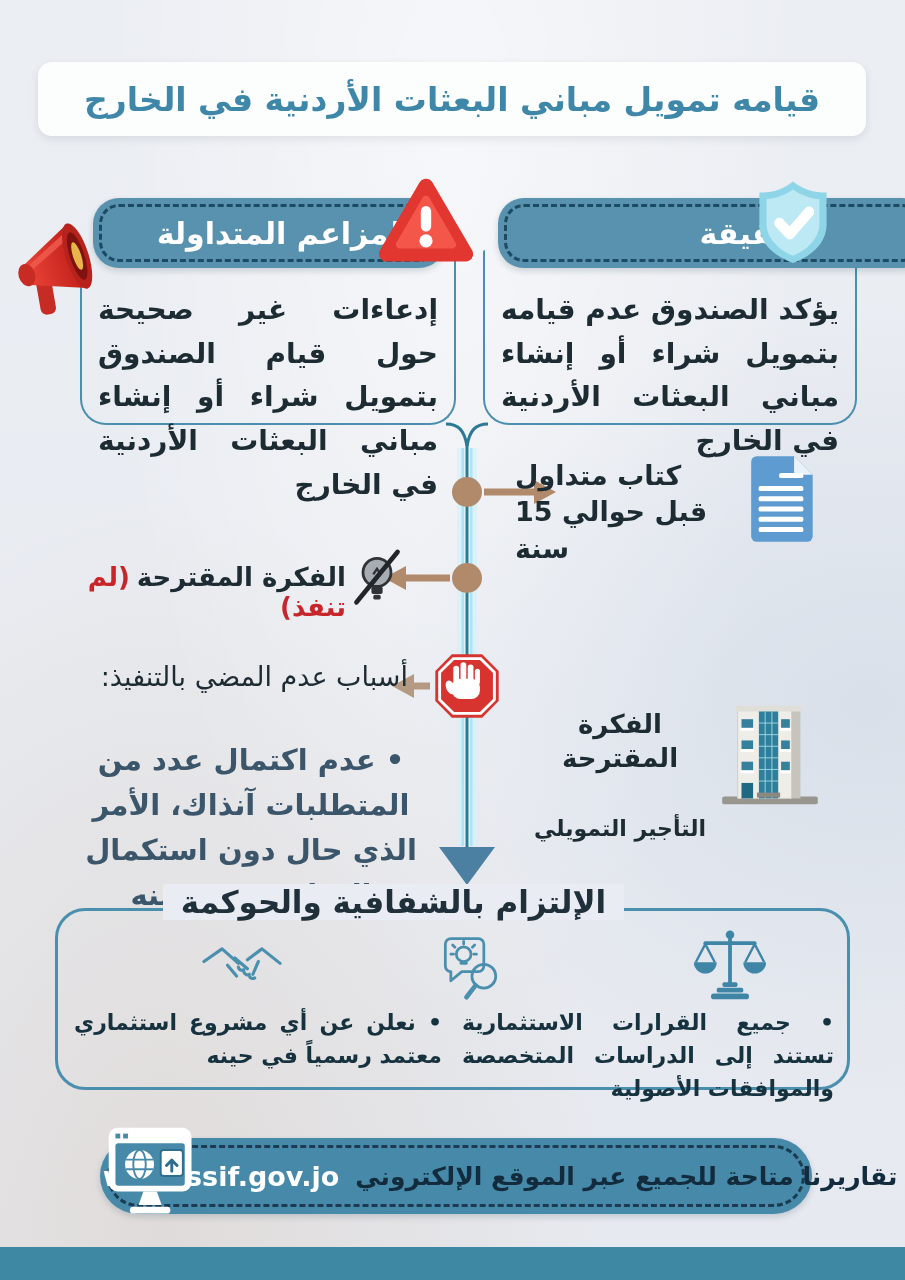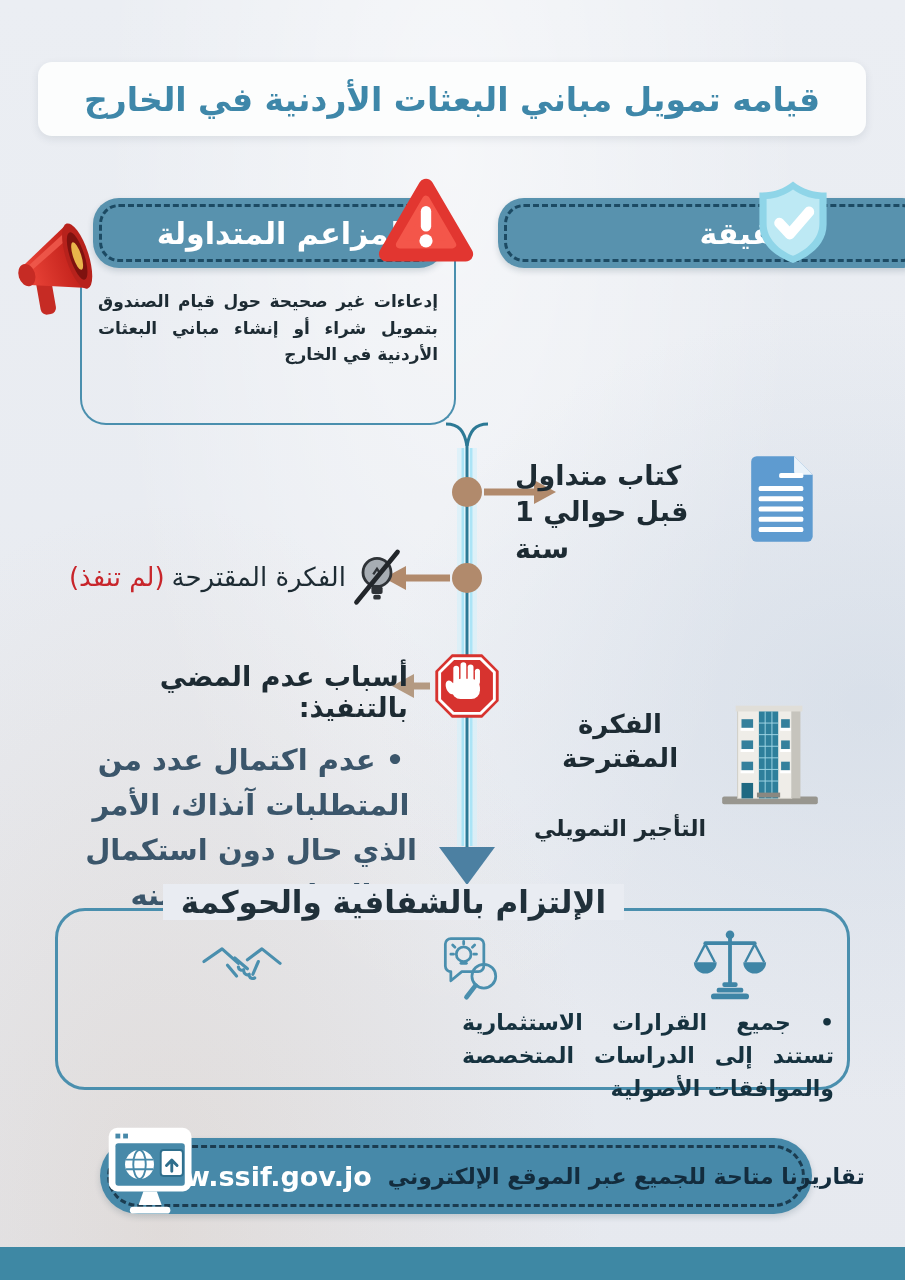--- a/index.html
+++ b/index.html
@@ -24,33 +24,33 @@
   .pill{background:#5892ae;border-radius:26px;z-index:3;display:flex;align-items:center;justify-content:center;
     box-shadow:0 3px 6px rgba(30,60,80,.18);}
   .pill::after{content:"";position:absolute;inset:6px;border:3px dashed #1c4a63;border-radius:20px;pointer-events:none;}
   .pill .t{font-size:30px;font-weight:bold;color:#ffffff;position:relative;z-index:1;}
   .pill-claims{left:93px;top:198px;width:322px;height:70px;padding-left:30px;}
   .pill-truth{left:498px;top:198px;width:340px;height:70px;padding-left:90px;}
 
   
   .bodybox{border:2.5px solid #4a8fae;border-top:none;border-radius:2px 2px 26px 26px;z-index:2;
     padding:38px 16px 8px 16px;box-sizing:border-box;}
-  .bodybox .t{font-size:17px;font-weight:bold;color:#1d2b33;line-height:1.56;
+  .bodybox .t{font-size:28px;font-weight:bold;color:#1d2b33;line-height:1.56;
     text-align:justify;text-align-last:right;}
   .box-claims{left:80px;top:250px;width:376px;height:175px;}
   .box-truth{left:483px;top:250px;width:374px;height:175px;}
 
   .icon{z-index:4;}
 
   
   .tl-letter{left:515px;top:458px;width:200px;text-align:left;z-index:2;}
   .tl-letter .t{font-size:27px;font-weight:bold;color:#1d2b33;line-height:1.35;}
-  .tl-idea{left:28px;top:562px;width:318px;text-align:right;z-index:2;font-size:26px;font-weight:normal;color:#1d2b33;}
+  .tl-idea{left:28px;top:562px;width:318px;text-align:right;z-index:2;font-size:26px;font-weight:bold;color:#1d2b33;}
   .tl-idea .red{color:#c8252b;margin-left:0;margin-right:7px;}
-  .tl-reasons-h{left:78px;top:661px;width:330px;text-align:right;z-index:2;font-size:27px;font-weight:bold;color:#1d2b33;}
+  .tl-reasons-h{left:78px;top:661px;width:330px;text-align:right;z-index:2;font-size:27px;font-weight:normal;color:#1d2b33;}
   .tl-reasons-b{left:70px;top:722px;width:362px;text-align:center;z-index:2;font-size:29px;font-weight:bold;
     color:#3b566b;line-height:1.55;margin-top:16px;}
   .tl-reasons-b::before{content:"• ";color:#3b566b;}
   .tl-leasing{left:522px;top:708px;width:196px;text-align:center;z-index:2;}
   .tl-leasing .l1{font-size:26px;font-weight:bold;color:#1d2b33;line-height:1.3;}
   .tl-leasing .l2{font-size:22px;font-weight:bold;color:#1d2b33;margin-top:40px;}
 
   
   .gov-box{left:55px;top:908px;width:795px;height:182px;border:3px solid #4a8fae;border-radius:30px;z-index:1;box-sizing:border-box;}
   .gov-title{left:0;top:884px;width:787px;text-align:center;z-index:3;}
@@ -59,21 +59,21 @@
     text-align:justify;text-align-last:right;}
   .gov-bullet::before{content:"• ";}
   .gov-bullet-right{left:462px;width:372px;}
   .gov-bullet-left{left:74px;width:368px;}
 
   
   .footer-pill{left:100px;top:1138px;width:712px;height:76px;background:#4789a9;border-radius:38px;z-index:2;
     box-shadow:0 3px 6px rgba(30,60,80,.18);}
   .footer-pill::after{content:"";position:absolute;inset:7px;border:3px dashed #1b3c50;border-radius:31px;}
   .footer-text{left:205px;top:1138px;width:590px;height:76px;display:flex;align-items:center;justify-content:center;gap:16px;z-index:3;}
-  .footer-text .msg{font-size:22px;font-weight:bold;color:#132c3d;white-space:nowrap;}
+  .footer-text .msg{font-size:25px;font-weight:bold;color:#132c3d;white-space:nowrap;}
   .footer-text .url{font-size:27px;font-weight:bold;color:#ffffff;direction:ltr;white-space:nowrap;}
   .bottom-bar{left:0;top:1247px;width:905px;height:33px;background:#3e88a4;z-index:2;}
 </style>
 </head>
 <body>
 
 <div class="canvas">
 
   <svg class="abs" style="left:0;top:0;z-index:1;" width="905" height="1280" viewBox="0 0 905 1280">
     <path d="M446 424 C459 424 464.5 431 467 446 C469.5 431 475 424 488 424" stroke="#2c7995" stroke-width="3" fill="none"></path>
@@ -130,24 +130,27 @@
   </div>
 
   <div class="abs pill pill-truth">
     <div class="t">الحقيقة</div>
   </div>
   <svg class="abs icon" style="left:753px;top:178px;" width="80" height="90" viewBox="0 0 100 112">
     <path d="M50 4 C62 14 76 18 92 18 L92 58 C92 82 72 98 50 106 C28 98 8 82 8 58 L8 18 C24 18 38 14 50 4 Z" fill="#8fd5e8"></path>
     <path d="M50 14 C60 21 70 25 83 26 L83 57 C83 76 67 90 50 97 C33 90 17 76 17 57 L17 26 C30 25 40 21 50 14 Z" fill="#bde9f4"></path>
     <path d="M33 56 L46 70 L70 42" stroke="#ffffff" stroke-width="13" fill="none" stroke-linecap="round" stroke-linejoin="round"></path>
   </svg>
+  <div class="abs bodybox box-truth">
+    <div class="t">يؤكد الصندوق عدم قيامه بتمويل شراء أو إنشاء مباني البعثات الأردنية في الخارج</div>
+  </div>
 
   <div class="abs tl-letter">
     <div class="t">كتاب متداول</div>
-    <div class="t">قبل حوالي 1 سنة</div>
+    <div class="t">قبل حوالي 15 سنة</div>
   </div>
   <svg class="abs icon" style="left:740px;top:452px;" width="82" height="94" viewBox="0 0 88 100">
     <path d="M12 10 a6 6 0 0 1 6 -6 h40 l20 20 v66 a6 6 0 0 1 -6 6 h-54 a6 6 0 0 1 -6 -6 z" fill="#5e9bd0"></path>
     <path d="M58 4 l20 20 h-16 a4 4 0 0 1 -4 -4 z" fill="#e9f2fa"></path>
     <rect x="42" y="22" width="26" height="5.5" rx="2" fill="#ffffff"></rect>
     <rect x="20" y="36" width="48" height="5.5" rx="2" fill="#ffffff"></rect>
     <rect x="20" y="47" width="48" height="5.5" rx="2" fill="#ffffff"></rect>
     <rect x="20" y="58" width="48" height="5.5" rx="2" fill="#ffffff"></rect>
     <rect x="20" y="69" width="48" height="5.5" rx="2" fill="#ffffff"></rect>
     <rect x="20" y="80" width="48" height="5.5" rx="2" fill="#ffffff"></rect>
@@ -257,20 +260,21 @@
       <rect x="26" y="63" width="28" height="5" rx="2"></rect>
       <rect x="20" y="69" width="40" height="6" rx="3"></rect>
     </g>
     <g stroke="#3f85a6" stroke-width="2.5" fill="none">
       <path d="M14 17 L4 36 M14 17 L24 36"></path>
       <path d="M66 17 L56 36 M66 17 L76 36"></path>
     </g>
   </svg>
 
   <div class="abs gov-bullet gov-bullet-right">جميع القرارات الاستثمارية تستند إلى الدراسات المتخصصة والموافقات الأصولية</div>
+  <div class="abs gov-bullet gov-bullet-left">نعلن عن أي مشروع استثماري معتمد رسمياً في حينه</div>
 
   <div class="abs footer-pill"></div>
   <svg class="abs icon" style="left:103px;top:1124px;" width="100" height="104" viewBox="0 0 100 108">
     <rect x="4" y="4" width="86" height="66" rx="9" fill="#ffffff"></rect>
     <rect x="11" y="10" width="5" height="5" fill="#4789a9"></rect>
     <rect x="19" y="10" width="5" height="5" fill="#4789a9"></rect>
     <rect x="11" y="20" width="72" height="44" rx="3" fill="#4789a9"></rect>
     <circle cx="36" cy="42" r="15" fill="#ffffff"></circle>
     <g stroke="#4789a9" stroke-width="2" fill="none">
       <ellipse cx="36" cy="42" rx="6.5" ry="15"></ellipse>

